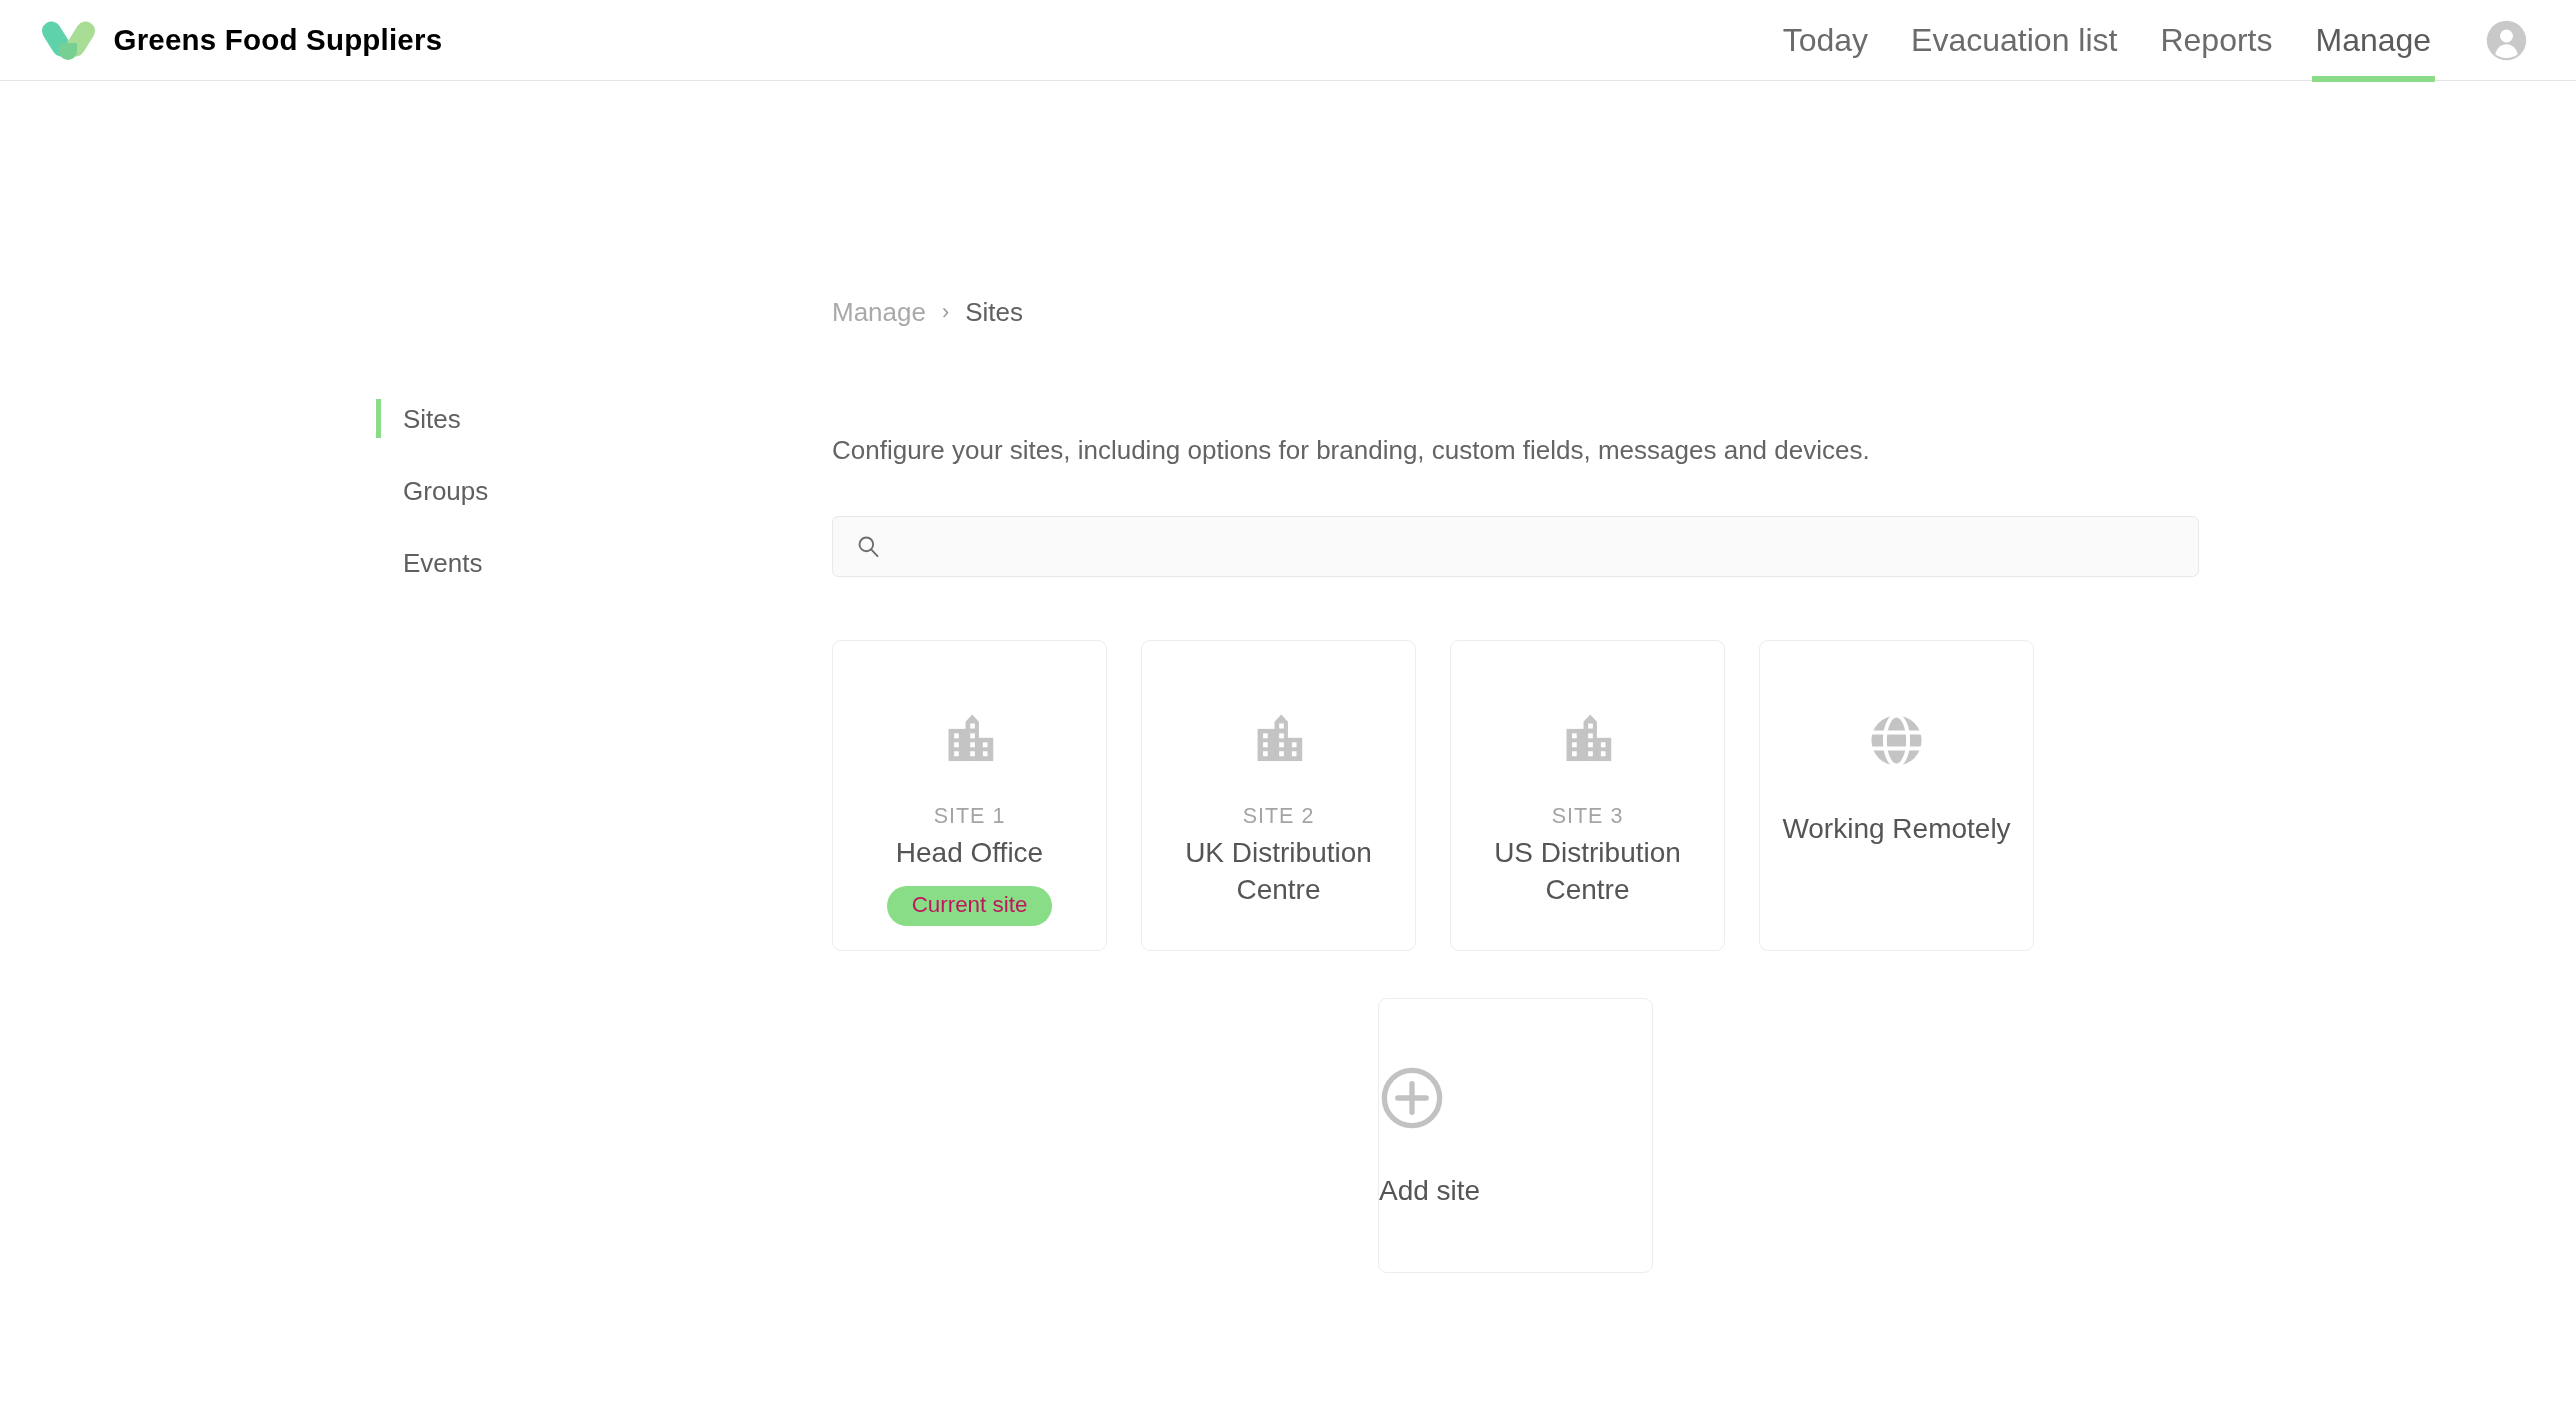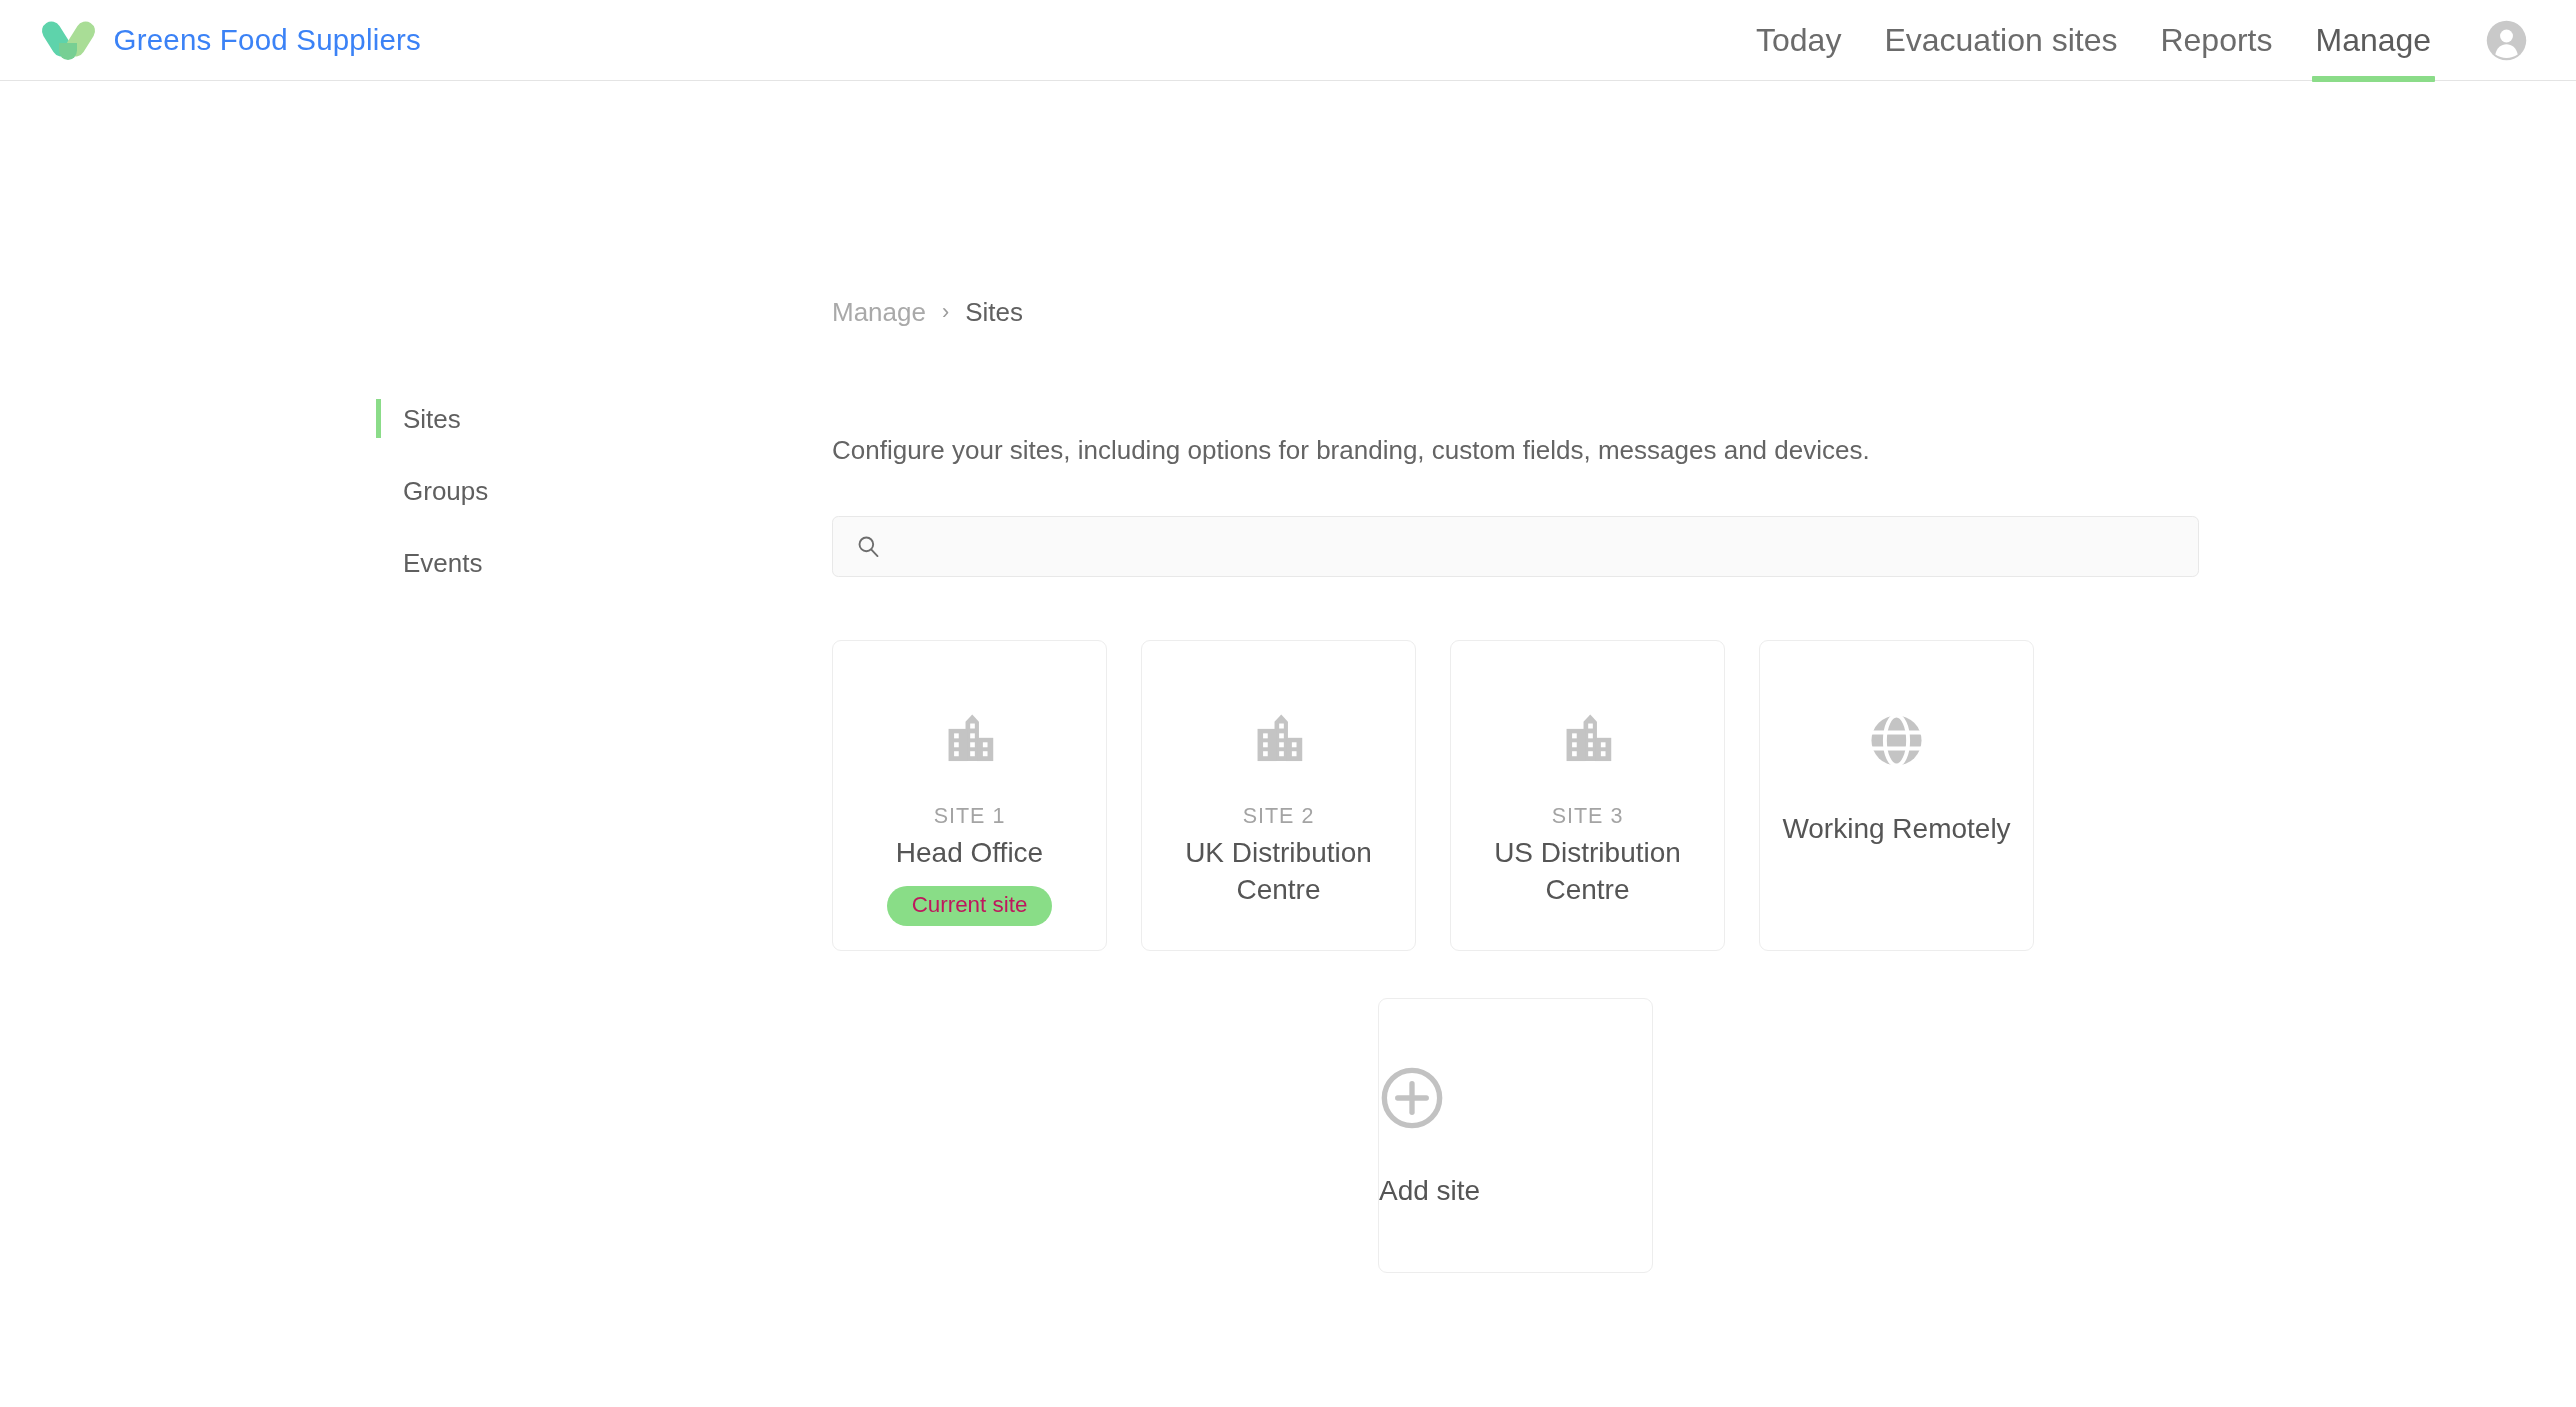--- a/index.html
+++ b/index.html
@@ -60,22 +60,22 @@
     left: 14.3px;
     top: 24px;
     width: 18px;
     height: 17px;
     background: #77cf93;
     border-radius: 0 0 9px 9px / 0 0 9.8px 9.8px;
   }
 
   .brand-name {
     font-size: 29.5px;
-    color: #3b82f6;
-    font-weight: 400;
+    color: #000000;
+    font-weight: 700;
     letter-spacing: 0.2px;
     white-space: nowrap;
   }
 
   .nav {
     margin-left: auto;
     margin-right: 43px;
     display: flex;
     align-items: center;
     height: 100%;
@@ -310,21 +310,21 @@
       <div class="logo-mark">
         <div class="logo-stroke left"></div>
         <div class="logo-stroke right"></div>
         <div class="logo-overlap"></div>
       </div>
       <div class="brand-name">Greens Food Suppliers</div>
     </div>
 
     <div class="nav">
       <div class="nav-item">Today</div>
-      <div class="nav-item">Evacuation sites</div>
+      <div class="nav-item">Evacuation list</div>
       <div class="nav-item">Reports</div>
       <div class="nav-item active">Manage</div>
 
       <div class="avatar-btn">
         <svg width="43" height="43" viewBox="0 0 48 48" aria-hidden="true">
           <circle cx="24" cy="24" r="22" fill="#c9c9c9"></circle>
           <circle cx="24" cy="19" r="7.2" fill="#ffffff"></circle>
           <path d="M11.5 39.5c1.6-7.3 6.6-11.2 12.5-11.2s10.9 3.9 12.5 11.2a22 22 0 0 1-25 0Z" fill="#ffffff"></path>
         </svg>
       </div>

